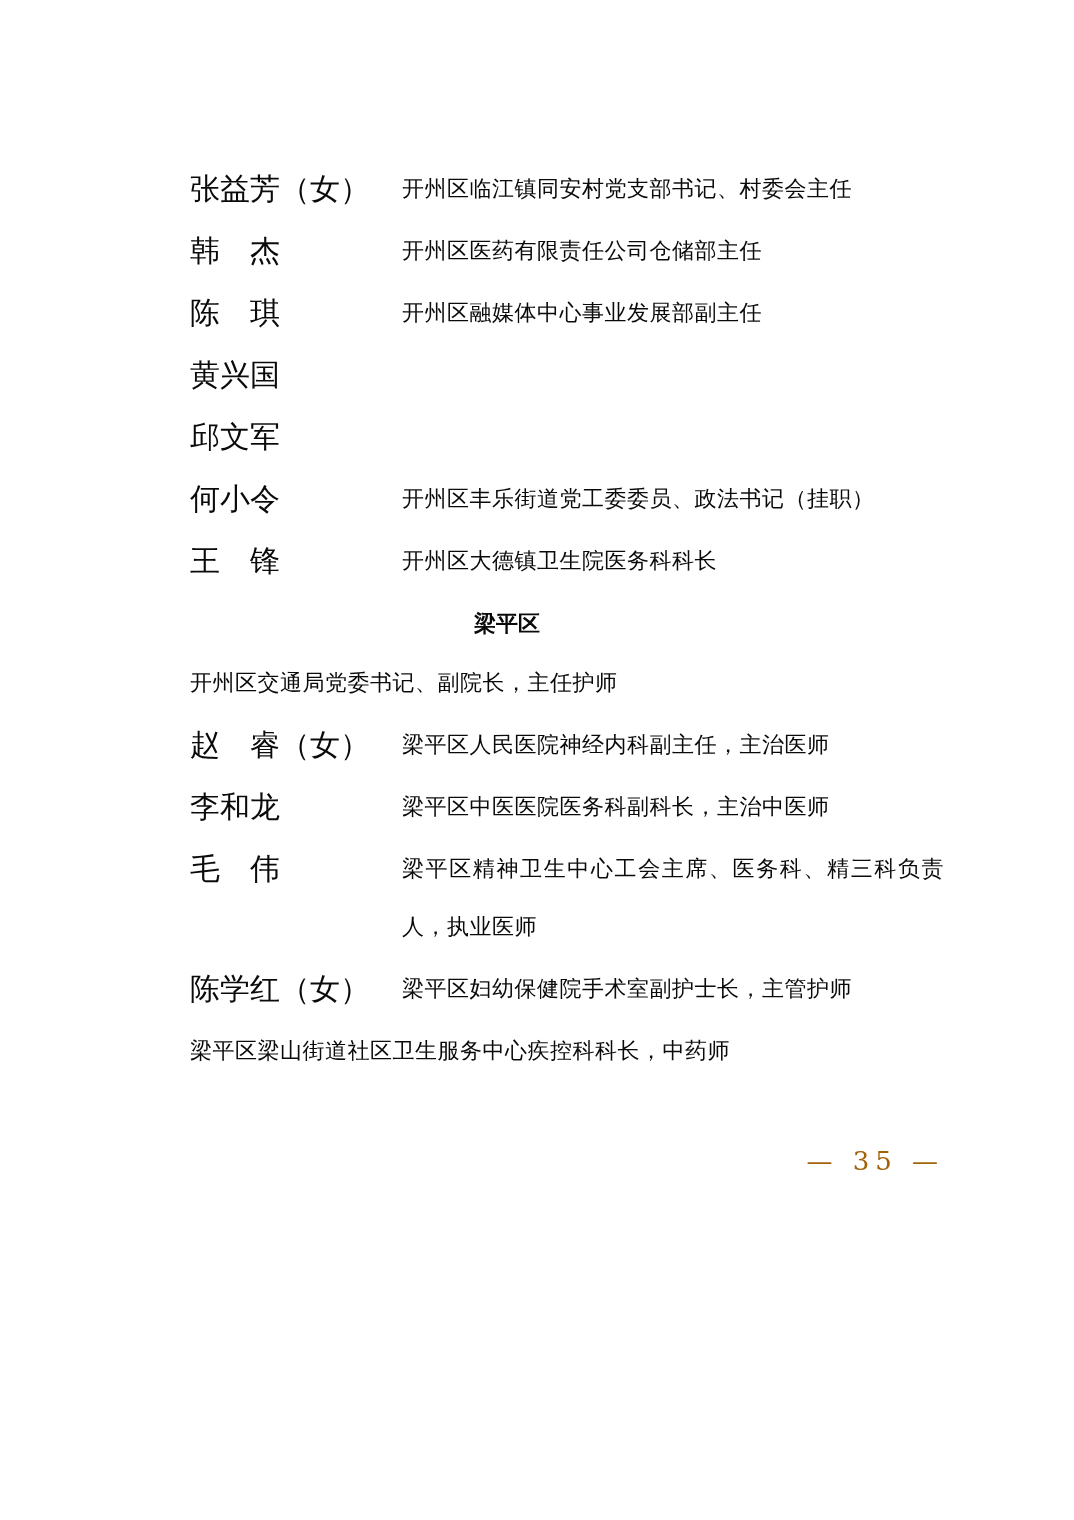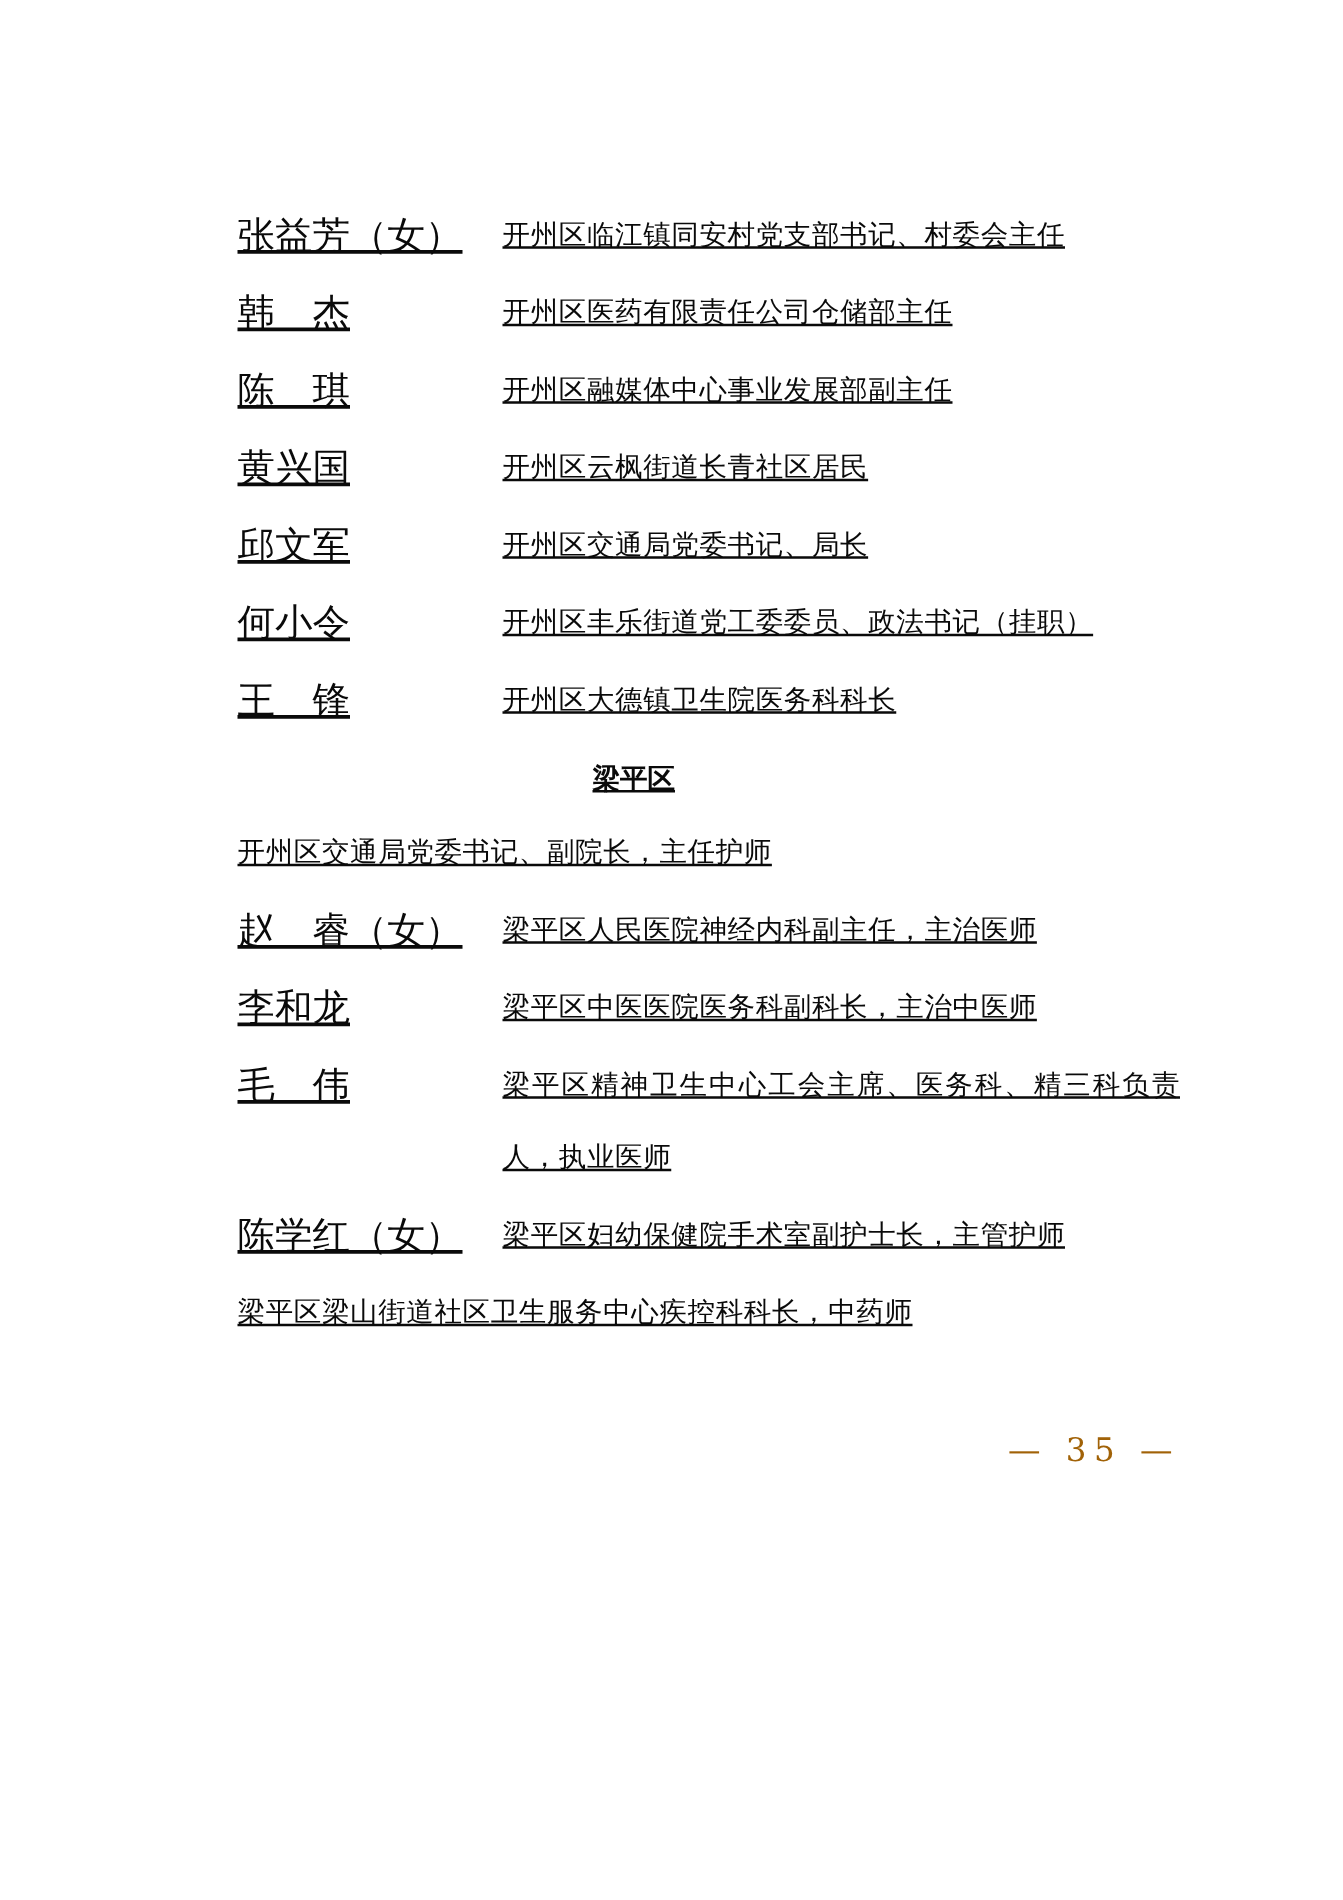--- a/index.html
+++ b/index.html
@@ -14,21 +14,20 @@
     color: #0a0a0a;
     position: relative;
     overflow: hidden;
   }
   .page {
     position: relative;
     width: 1074px;
     height: 1288px;
     box-sizing: border-box;
     padding: 160px 130px 0 190px;
-    text-decoration: underline;
   }
   .entry {
     display: flex;
     align-items: flex-start;
     margin-bottom: 4px;
   }
   .entry .name {
     width: 212px;
     flex: 0 0 212px;
     font-size: 30px;
@@ -75,25 +74,23 @@
     <div class="entry">
       <div class="name">韩　杰</div>
       <div class="desc">开州区医药有限责任公司仓储部主任</div>
     </div>
     <div class="entry">
       <div class="name">陈　琪</div>
       <div class="desc">开州区融媒体中心事业发展部副主任</div>
     </div>
     <div class="entry">
       <div class="name">黄兴国</div>
-      <div class="desc">开州区云枫街道长青社区居民</div>
     </div>
     <div class="entry">
       <div class="name">邱文军</div>
-      <div class="desc">开州区交通局党委书记、局长</div>
     </div>
     <div class="entry">
       <div class="name">何小令</div>
       <div class="desc">开州区丰乐街道党工委委员、政法书记（挂职）</div>
     </div>
     <div class="entry">
       <div class="name">王　锋</div>
       <div class="desc">开州区大德镇卫生院医务科科长</div>
     </div>
   </div>

